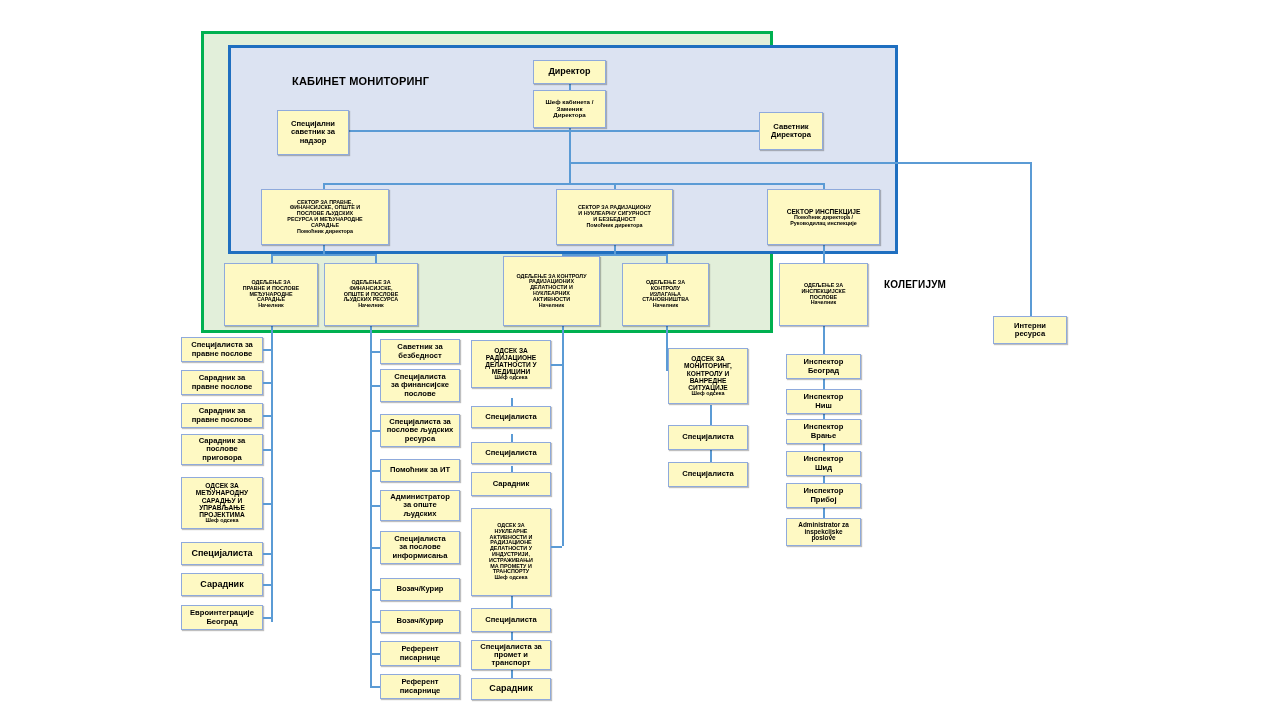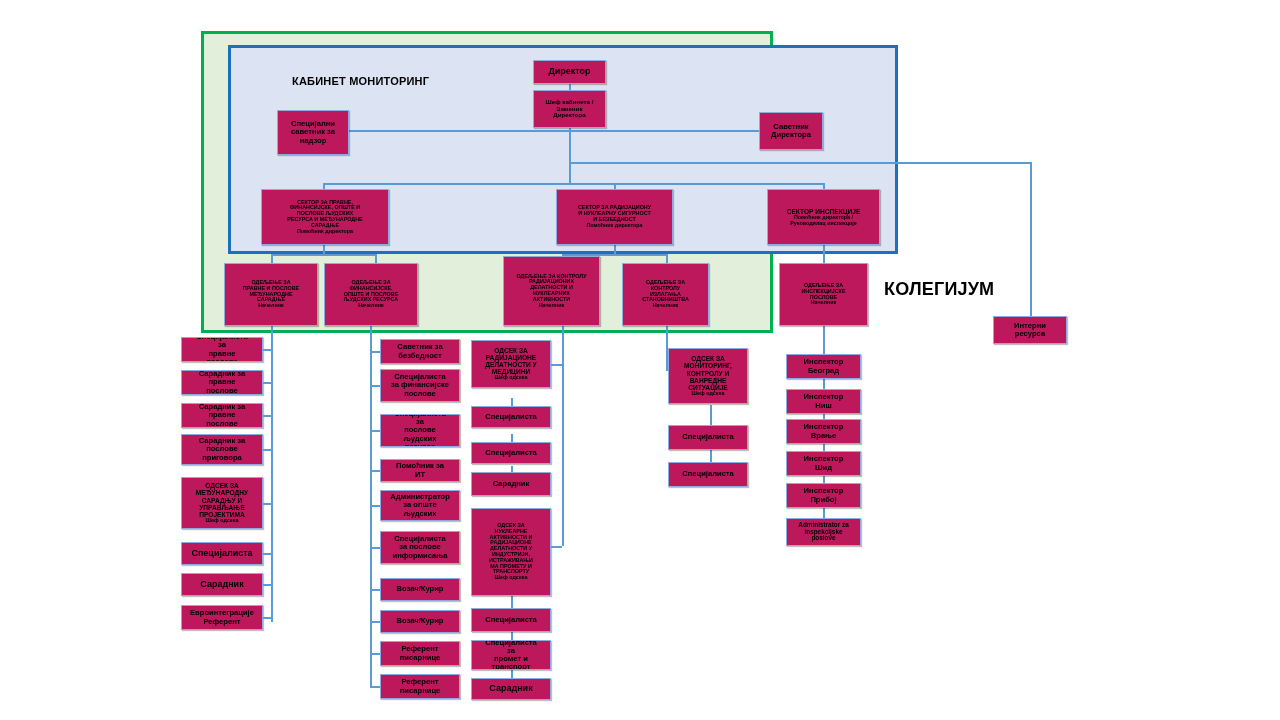--- a/index.html
+++ b/index.html
@@ -20,46 +20,46 @@
   }
 
   
   .ln{position:absolute;background:#5B9BD5;}
   .lnv{width:2px;}
   .lnh{height:2px;}
 
   
   .box{
     position:absolute;
-    background:#be185d;
+    background:#fef9c3;
     border:1px solid #8FAADC;
     box-sizing:border-box;
     display:flex;align-items:center;justify-content:center;
     text-align:center;
     color:#000000;
     line-height:1.08;
-    padding:1px 10px;
+    padding:1px 2px;
     box-shadow:1px 1px 1px rgba(0,0,0,0.25);
     white-space:pre-line;
     overflow:hidden;
   }
   .b-plain{font-size:9px;font-weight:700;}
   .b-small{font-size:6.2px;font-weight:700;}
   .b-tiny{font-size:5.4px;font-weight:700;}
   .b-mid{font-size:7.6px;font-weight:700;}
   .b-head{font-size:6.6px;font-weight:700;}
   .b-latin{font-size:6.4px;font-weight:700;}
 
   
   .label{
     position:absolute;font-weight:700;color:#000;
     letter-spacing:0.2px;
   }
   .lbl-kabinet{font-size:11px;}
-  .lbl-kolegijum{font-size:18px;}
+  .lbl-kolegijum{font-size:10px;}
 </style>
 </head>
 <body>
 
 <div id="chart">
 
   <div class="container-green" style="left:201px;top:31px;width:566px;height:296px;"></div>
   <div class="container-blue" style="left:228px;top:45px;width:664px;height:203px;"></div>
 
   <div class="label lbl-kabinet" style="left:292px;top:75px;">КАБИНЕТ МОНИТОРИНГ</div>
@@ -213,21 +213,21 @@
   </div>
   <div class="ln lnh" style="left:263px;top:503px;width:9px;"></div>
 
   <div class="box b-plain" style="left:181px;top:542px;width:82px;height:23px;">Специјалиста</div>
   <div class="ln lnh" style="left:263px;top:553px;width:9px;"></div>
 
   <div class="box b-plain" style="left:181px;top:573px;width:82px;height:23px;">Сарадник</div>
   <div class="ln lnh" style="left:263px;top:584px;width:9px;"></div>
 
   <div class="box b-mid" style="left:181px;top:605px;width:82px;height:25px;">Евроинтеграције
-Референт</div>
+Београд</div>
   <div class="ln lnh" style="left:263px;top:617px;width:9px;"></div>
 
   <div class="box b-mid" style="left:380px;top:339px;width:80px;height:25px;">Саветник за
 безбедност</div>
   <div class="ln lnh" style="left:370px;top:351px;width:10px;"></div>
 
   <div class="box b-mid" style="left:380px;top:369px;width:80px;height:33px;">Специјалиста
 за финансијске
 послове</div>
   <div class="ln lnh" style="left:370px;top:385px;width:10px;"></div>

